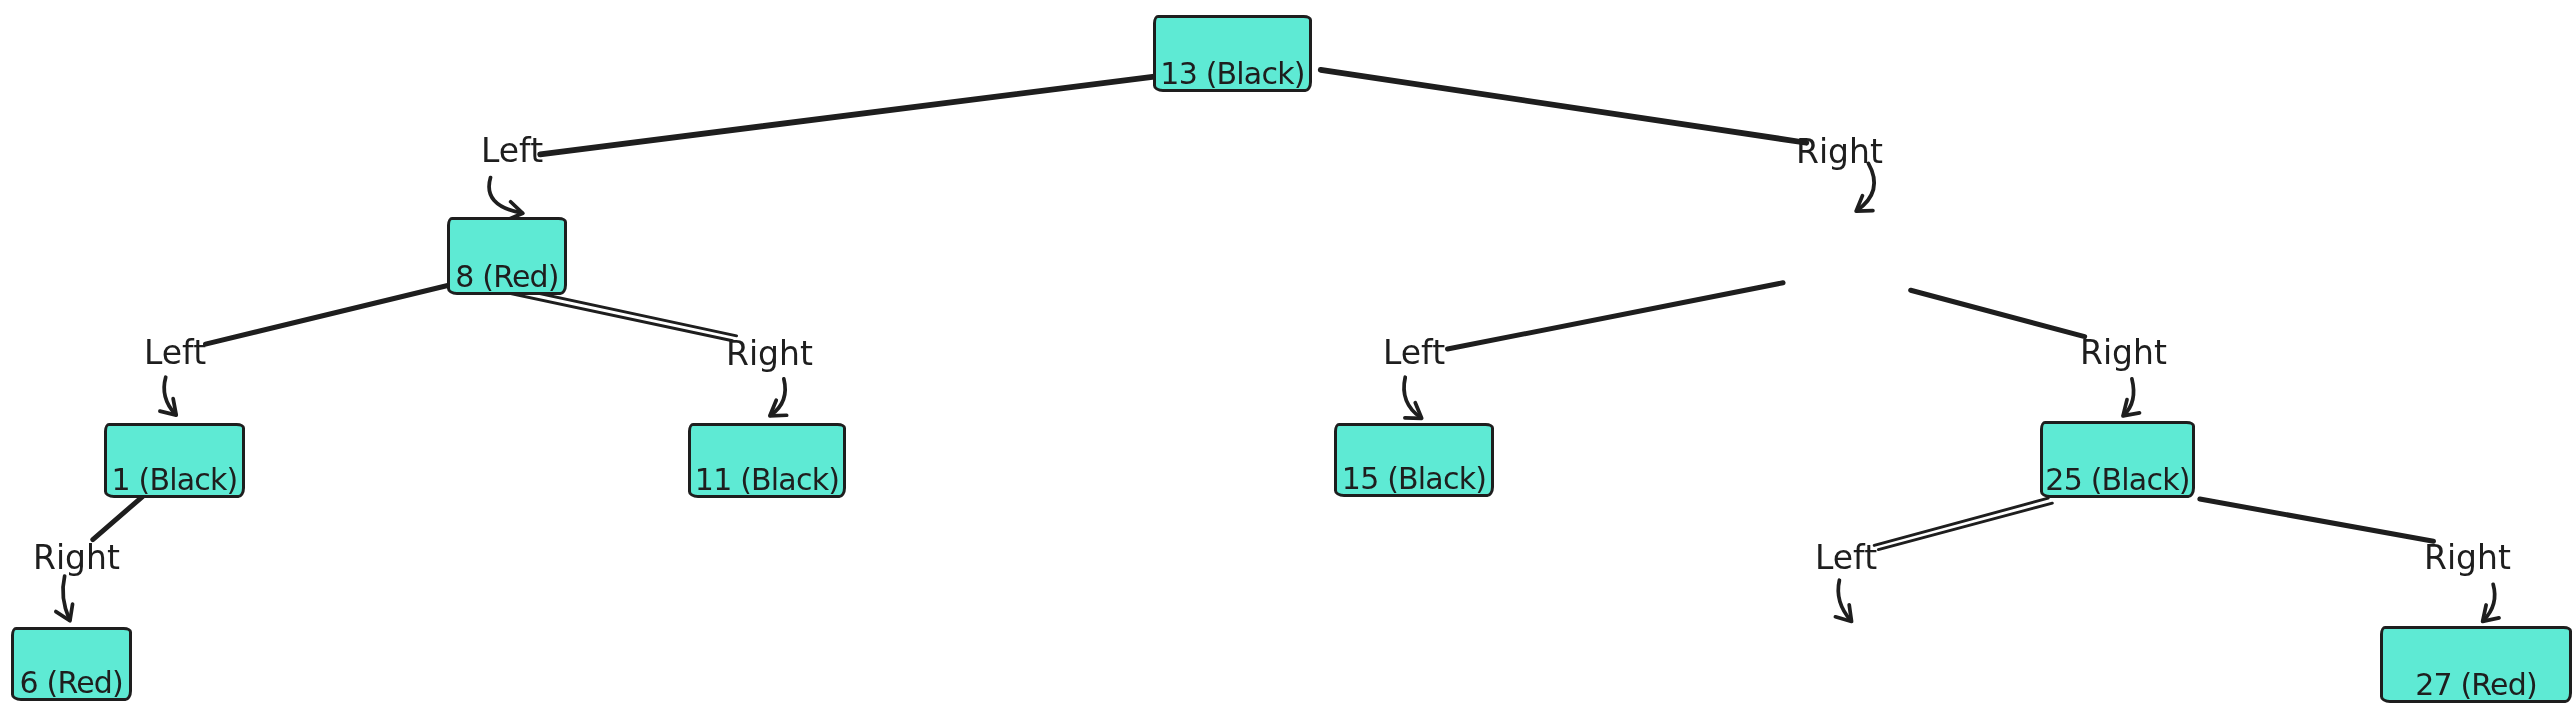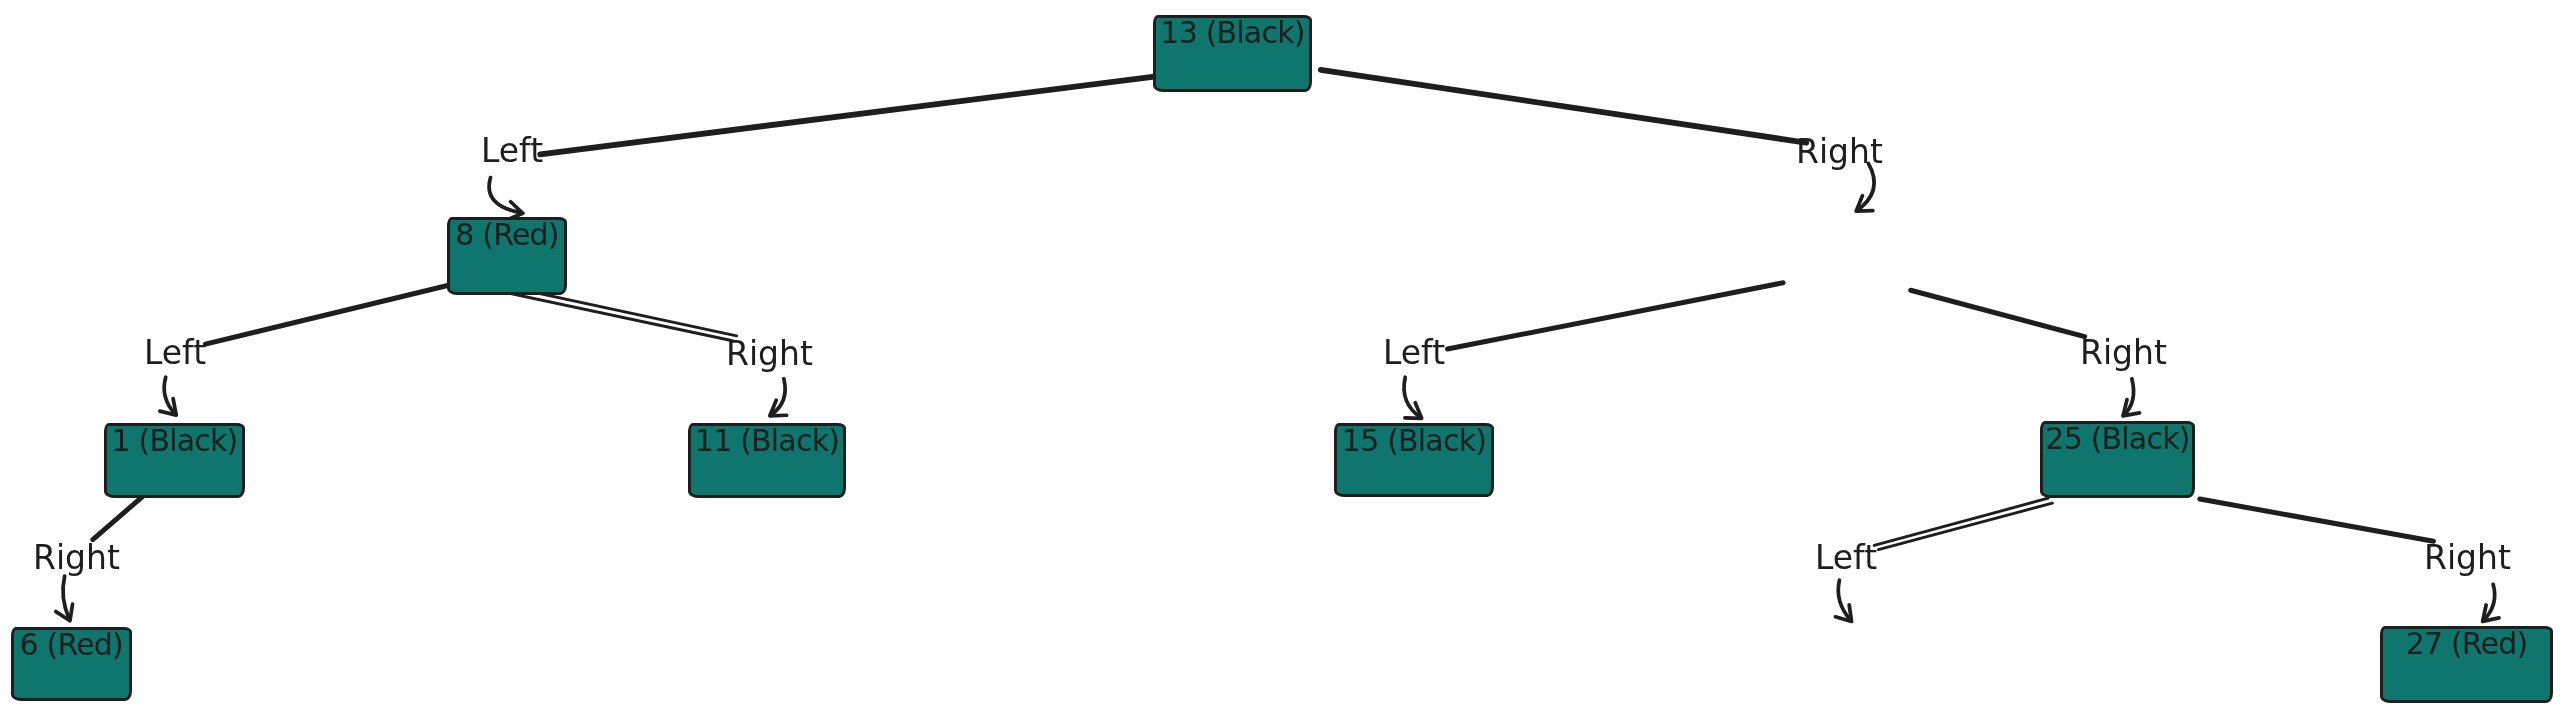--- a/index.html
+++ b/index.html
@@ -20,24 +20,24 @@
     position: absolute;
     left: 0;
     top: 0;
     width: 2576px;
     height: 718px;
   }
   .node {
     position: absolute;
     box-sizing: border-box;
     display: flex;
-    align-items: flex-start;
+    align-items: flex-end;
     justify-content: center;
     border: 3.3px solid #1e1e1e;
-    background: #0f766e;
+    background: #5eead4;
     border-radius: 5px 8.3px 6.6px 10px / 8.3px 5px 10px 6.6px;
     z-index: 2;
   }
   .node-label {
     font-size: 30px;
     letter-spacing: -0.8px;
     white-space: nowrap;
     line-height: 1;
   }
   .edge-label {
@@ -99,21 +99,21 @@
   </div>
   <div class="node" style="left:1334px;top:423px;width:160px;height:74px">
     <span class="node-label">15 (Black)</span>
   </div>
   <div class="node" style="left:2040px;top:421px;width:155px;height:77px">
     <span class="node-label">25 (Black)</span>
   </div>
   <div class="node" style="left:10.8px;top:627px;width:121px;height:74px">
     <span class="node-label">6 (Red)</span>
   </div>
-  <div class="node" style="left:2380px;top:626px;width:173px;height:77px">
+  <div class="node" style="left:2380px;top:626px;width:192px;height:77px">
     <span class="node-label">27 (Red)</span>
   </div>
 
   <div class="edge-label" style="left:481px;top:133px">Left</div>
   <div class="edge-label" style="left:1796px;top:134px">Right</div>
   <div class="edge-label" style="left:144px;top:335px">Left</div>
   <div class="edge-label" style="left:726px;top:336px">Right</div>
   <div class="edge-label" style="left:33px;top:540px">Right</div>
   <div class="edge-label" style="left:1383px;top:335px">Left</div>
   <div class="edge-label" style="left:2080px;top:335px">Right</div>

